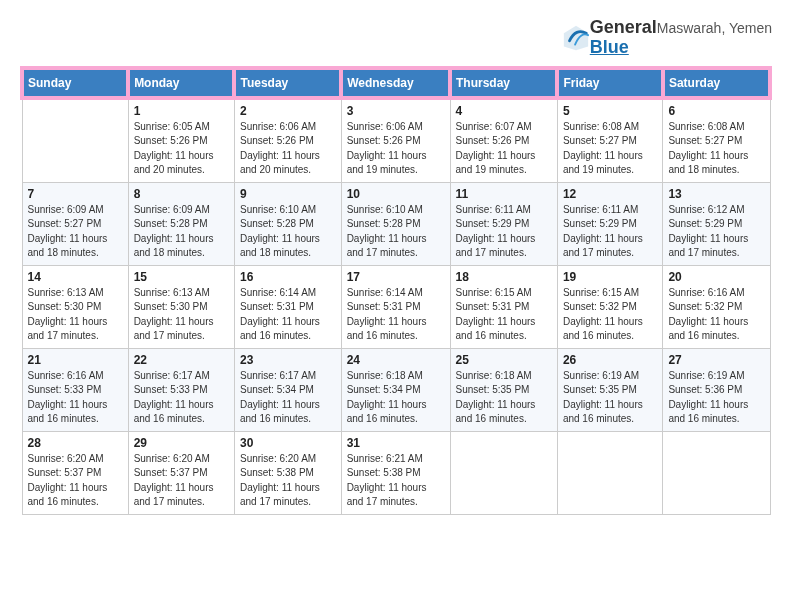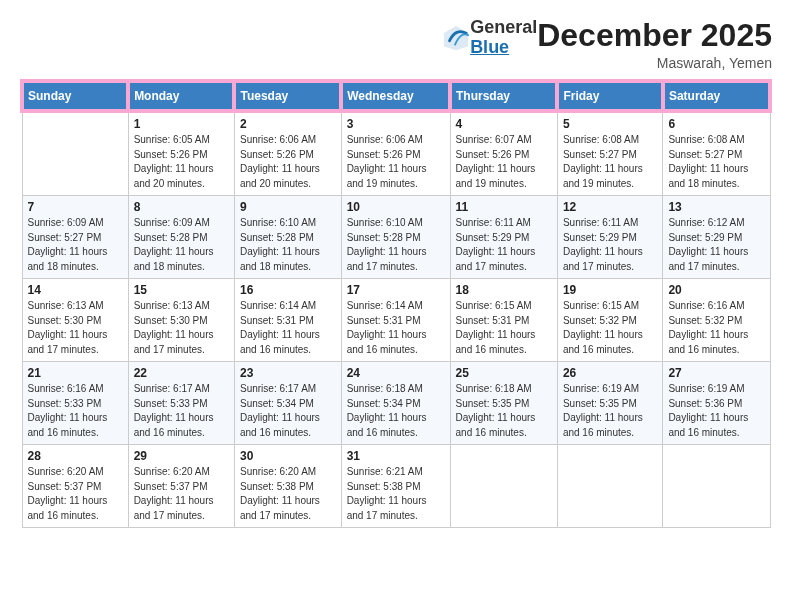--- a/index.html
+++ b/index.html
@@ -105,21 +105,20 @@
         <path d="M14,22 Q20,8 28,12" stroke="#3a9ad9" stroke-width="2" fill="none" stroke-linecap="round"></path>
       </svg>
       <div>
         <div class="logo-text">
           <span class="logo-general">General</span><br>
           <span class="logo-blue">Blue</span>
         </div>
       </div>
     </div>
     <div class="title-block">
-      <div class="month-title">December 2025</div>
       <div class="location">Maswarah, Yemen</div>
     </div>
   </div>
 
   <table class="calendar-table">
     <thead>
       <tr>
         <th>Sunday</th>
         <th>Monday</th>
         <th>Tuesday</th>

